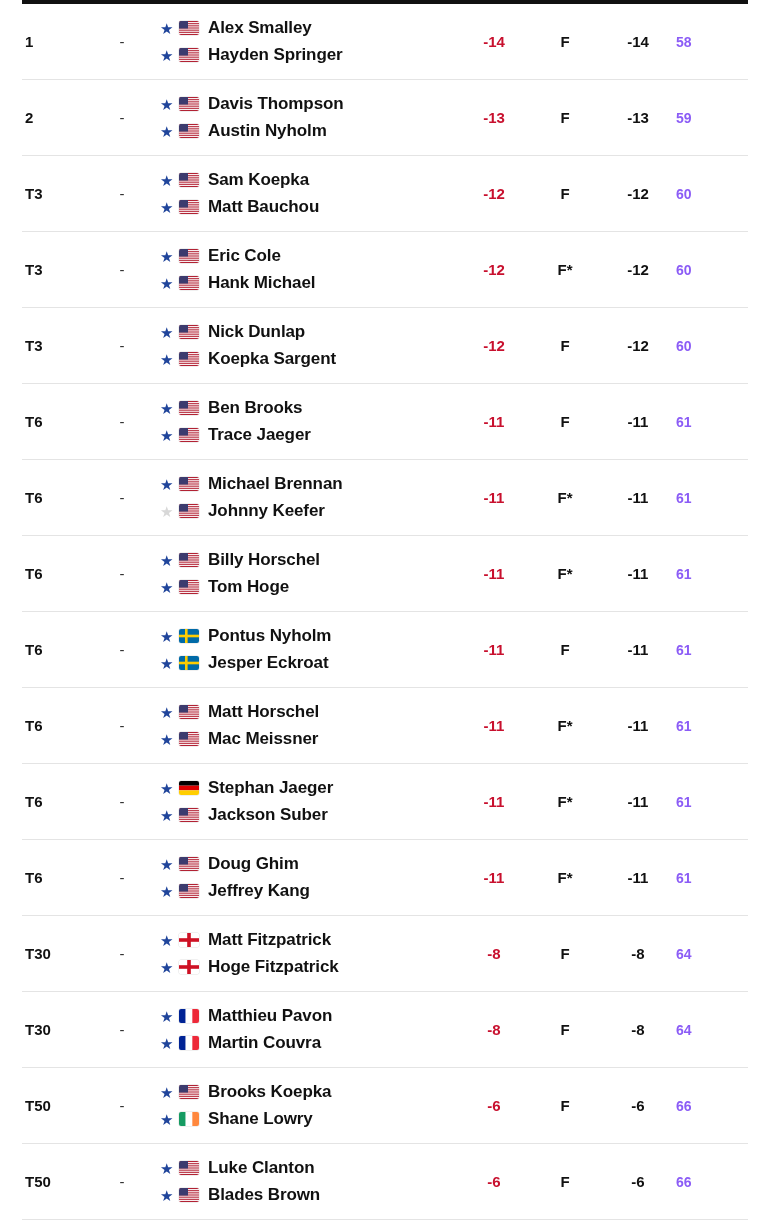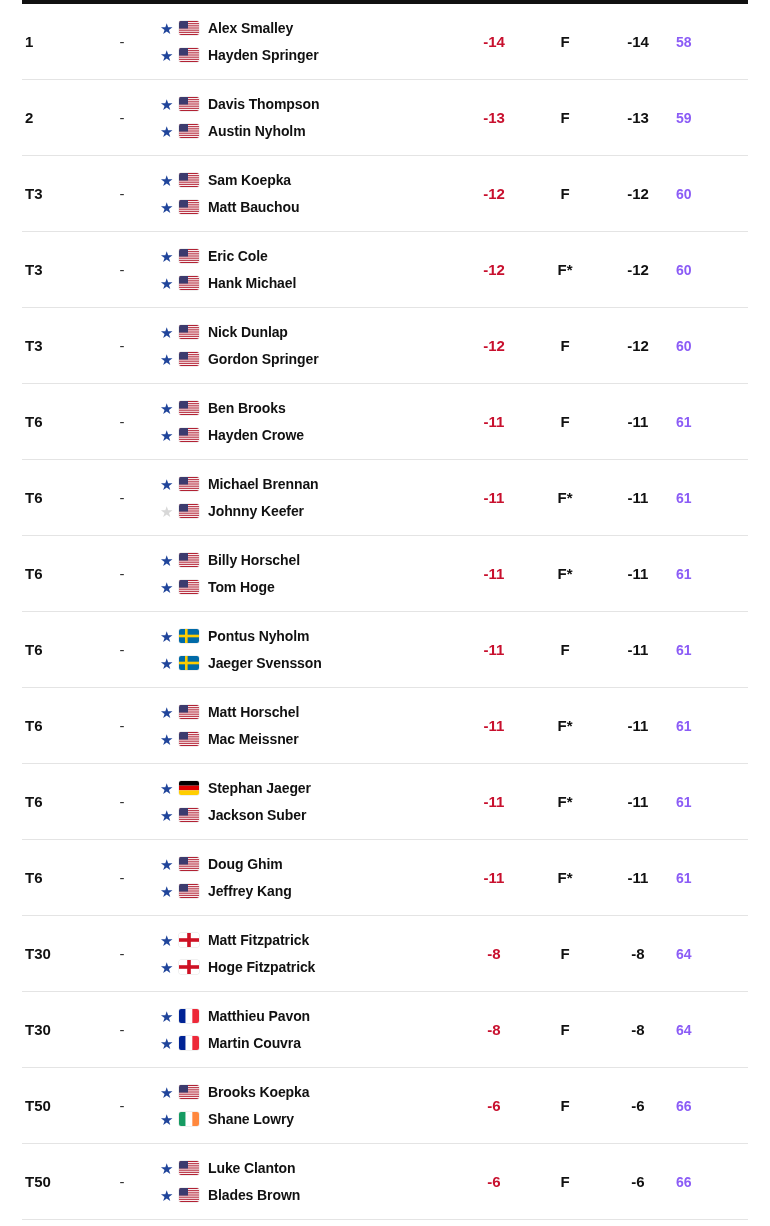--- a/index.html
+++ b/index.html
@@ -75,21 +75,21 @@
     flex: 0 0 20px;
     margin-right: 9px;
     border-radius: 2px;
     overflow: hidden;
     display: inline-block;
     position: relative;
     box-shadow: 0 0 0 0.5px rgba(0,0,0,0.12);
   }
   .flag svg { display: block; width: 20px; height: 14px; }
   .pname {
-    font-size: 14px;
+    font-size: 17px;
     font-weight: bold;
     color: #111;
     letter-spacing: -0.1px;
   }
   .c-score {
     width: 72px;
     flex: 0 0 72px;
     text-align: center;
     font-size: 15px;
     font-weight: bold;
@@ -353,21 +353,21 @@
                   <rect y="2.15" width="20" height="1.08"></rect>
                   <rect y="4.31" width="20" height="1.08"></rect>
                   <rect y="6.46" width="20" height="1.08"></rect>
                   <rect y="8.62" width="20" height="1.08"></rect>
                   <rect y="10.77" width="20" height="1.08"></rect>
                   <rect y="12.92" width="20" height="1.08"></rect>
                 </g>
                 <rect width="9" height="7.54" fill="#3c3b6e"></rect>
               </svg>
             </span>
-            <span class="pname">Gordon Springer</span>
+            <span class="pname">Koepka Sargent</span>
           </div>
         </div>
         <div class="c-score">-12</div>
         <div class="c-thru">F</div>
         <div class="c-round">-12</div>
         <div class="c-total">60</div>
       </div>
       <div class="row">
         <div class="c-pos">T6</div>
         <div class="c-move">-</div>
@@ -401,21 +401,21 @@
                   <rect y="2.15" width="20" height="1.08"></rect>
                   <rect y="4.31" width="20" height="1.08"></rect>
                   <rect y="6.46" width="20" height="1.08"></rect>
                   <rect y="8.62" width="20" height="1.08"></rect>
                   <rect y="10.77" width="20" height="1.08"></rect>
                   <rect y="12.92" width="20" height="1.08"></rect>
                 </g>
                 <rect width="9" height="7.54" fill="#3c3b6e"></rect>
               </svg>
             </span>
-            <span class="pname">Hayden Crowe</span>
+            <span class="pname">Trace Jaeger</span>
           </div>
         </div>
         <div class="c-score">-11</div>
         <div class="c-thru">F</div>
         <div class="c-round">-11</div>
         <div class="c-total">61</div>
       </div>
       <div class="row">
         <div class="c-pos">T6</div>
         <div class="c-move">-</div>
@@ -529,21 +529,21 @@
           </div>
           <div class="player">
             <span class="star">★</span>
             <span class="flag">
               <svg viewBox="0 0 20 14" preserveAspectRatio="none">
                 <rect width="20" height="14" fill="#006aa7"></rect>
                 <rect x="6" y="0" width="2.6" height="14" fill="#fecc00"></rect>
                 <rect x="0" y="5.7" width="20" height="2.6" fill="#fecc00"></rect>
               </svg>
             </span>
-            <span class="pname">Jaeger Svensson</span>
+            <span class="pname">Jesper Eckroat</span>
           </div>
         </div>
         <div class="c-score">-11</div>
         <div class="c-thru">F</div>
         <div class="c-round">-11</div>
         <div class="c-total">61</div>
       </div>
       <div class="row">
         <div class="c-pos">T6</div>
         <div class="c-move">-</div>

